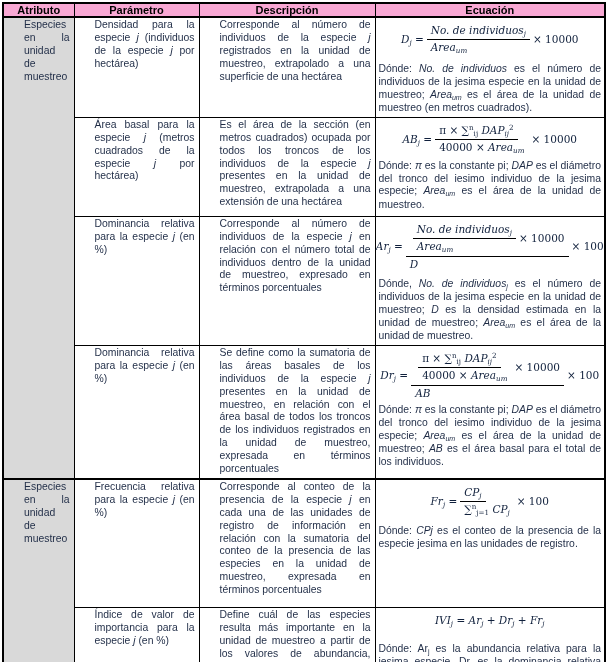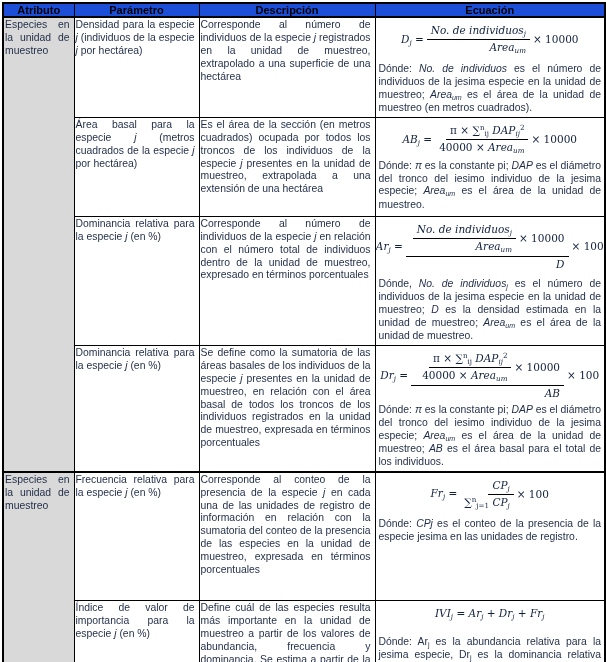--- a/index.html
+++ b/index.html
@@ -1,33 +1,33 @@
 <!DOCTYPE html>
 <html><head>
 <meta charset="utf-8">
 <style>
   html,body{margin:0;padding:0;background:#fff;width:606px;height:662px;overflow:hidden;}
   body{font-family:"Liberation Sans", sans-serif;color:#1f2c46;}
   table.main{border-collapse:collapse;table-layout:fixed;width:602px;margin:2px 0 0 2px;
              border:2px solid #000;}
   col.c-attr{width:71px;} col.c-param{width:125px;} col.c-desc{width:176px;} col.c-eq{width:230px;}
-  th{background:#1d4ed8;border:1.5px solid #000;border-bottom:2px solid #000;
+  th{background:#f9a8d4;border:1.5px solid #000;border-bottom:2px solid #000;
      font-size:11px;font-weight:bold;color:#000;padding:0 6px;height:12px;text-align:center;}
-  td{border:1.5px solid #000;vertical-align:top;padding:1px 4px 2px 1px;font-size:10.4px;line-height:1.24;}
+  td{border:1.5px solid #000;vertical-align:top;padding:1px 4px 2px 20px;font-size:10.4px;line-height:1.24;}
   td.attr{background:#d9d9d9;text-align:justify;}
   td.param{text-align:justify;margin-left:36px;}
   td.desc{text-align:justify;margin-left:7px;}
   td.eq-cell{padding:2px 3px;}
   tr.group-start td{border-top:2.5px solid #000;}
   .it{font-style:italic;}
   .sb{font-size:68%;vertical-align:-18%;}
   .sp{font-size:68%;vertical-align:40%;}
   .eq{font-family:"DejaVu Serif", serif;font-size:10.5px;text-align:center;margin:4px 0 2px 0;
       display:flex;align-items:center;justify-content:center;color:#10203c;}
-  .frac{display:inline-flex;flex-direction:column;align-items:flex-end;vertical-align:middle;margin:0 3px;}
+  .frac{display:inline-flex;flex-direction:column;align-items:flex-start;vertical-align:middle;margin:0 3px;}
   .fnum{padding:0 4px 1px 4px;border-bottom:1px solid #000;white-space:nowrap;}
   .fden{padding:1px 4px 0 4px;white-space:nowrap;}
   .nest{display:inline-flex;align-items:center;white-space:nowrap;}
   .eq-lhs,.eq-suf{white-space:nowrap;}
   .donde{margin-top:7px;text-align:justify;font-size:10.4px;line-height:1.24;}
   .donde-tight{margin-top:4px;}
 </style>
 </head>
 <body>
 

